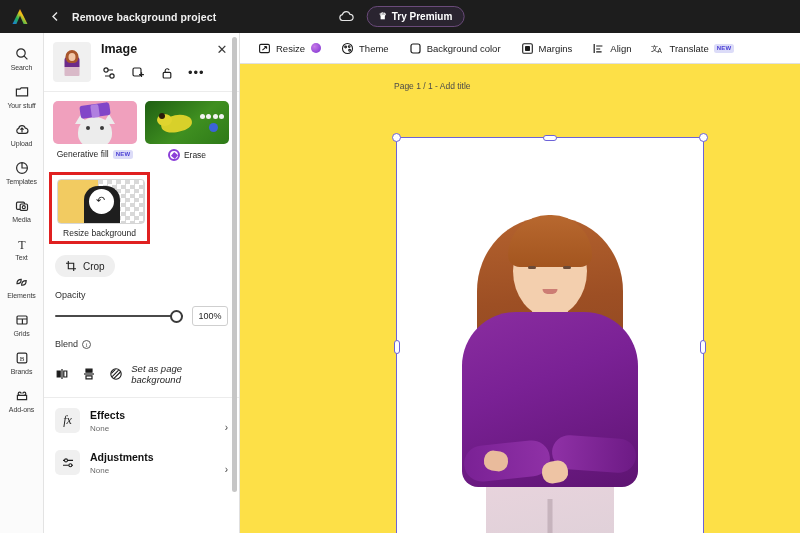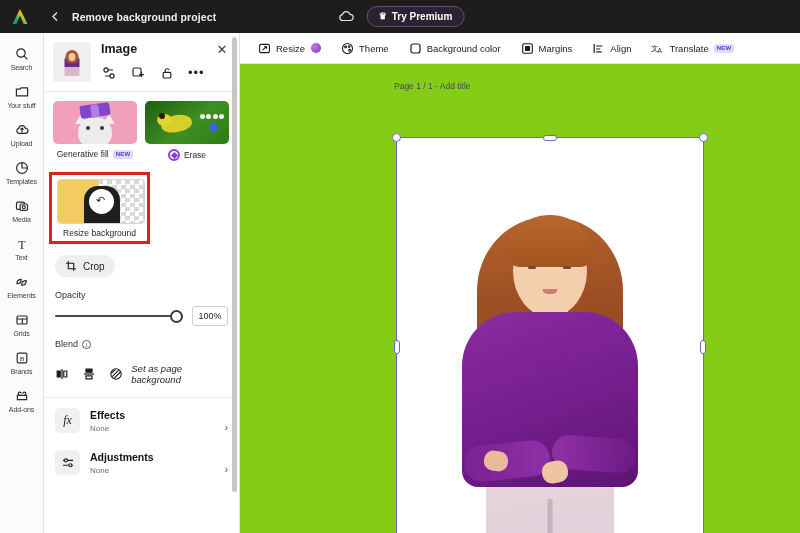--- a/index.html
+++ b/index.html
@@ -167,21 +167,21 @@
   .panel-footer {
     height: 14px; background: #fff; border-top: 1px solid #ececec;
     display: flex; align-items: center; padding-left: 8px; flex: 0 0 14px;
   }
   .pf-txt { font-size: 7.5px; color: #3a3a3a; }
   .pf-txt b { font-weight: bold; }
 
   .panel-sb { position: absolute; right: 2px; top: 4px; width: 5px; height: 455px; background: #c6c6c6; border-radius: 3px; }
 
   
-  .workspace { flex: 1 1 auto; display: flex; flex-direction: column; min-width: 0; background: #84cc16; }
+  .workspace { flex: 1 1 auto; display: flex; flex-direction: column; min-width: 0; background: #fde047; }
   .toolbar {
     height: 31px; background: #ffffff; border-bottom: 1px solid #e0e0e0;
     display: flex; align-items: center; gap: 20px; padding-left: 18px; flex: 0 0 31px;
   }
   .tb-item { display: flex; align-items: center; gap: 5px; font-size: 9.5px; color: #1b1b1b; white-space: nowrap; }
   .tb-ico { width: 13px; height: 13px; display: flex; align-items: center; justify-content: center; }
   .ai-dot {
     width: 10px; height: 10px; border-radius: 50%;
     background: radial-gradient(circle at 35% 35%, #c77ae8, #7b2fd0);
     margin-left: 1px;

